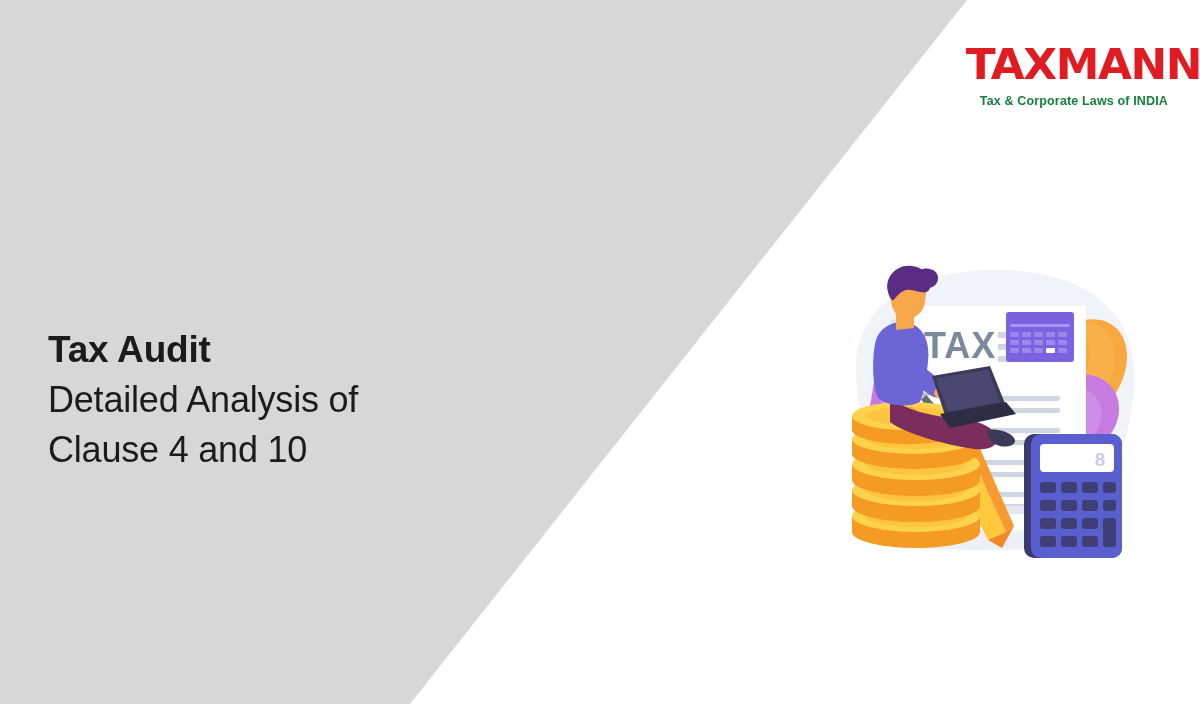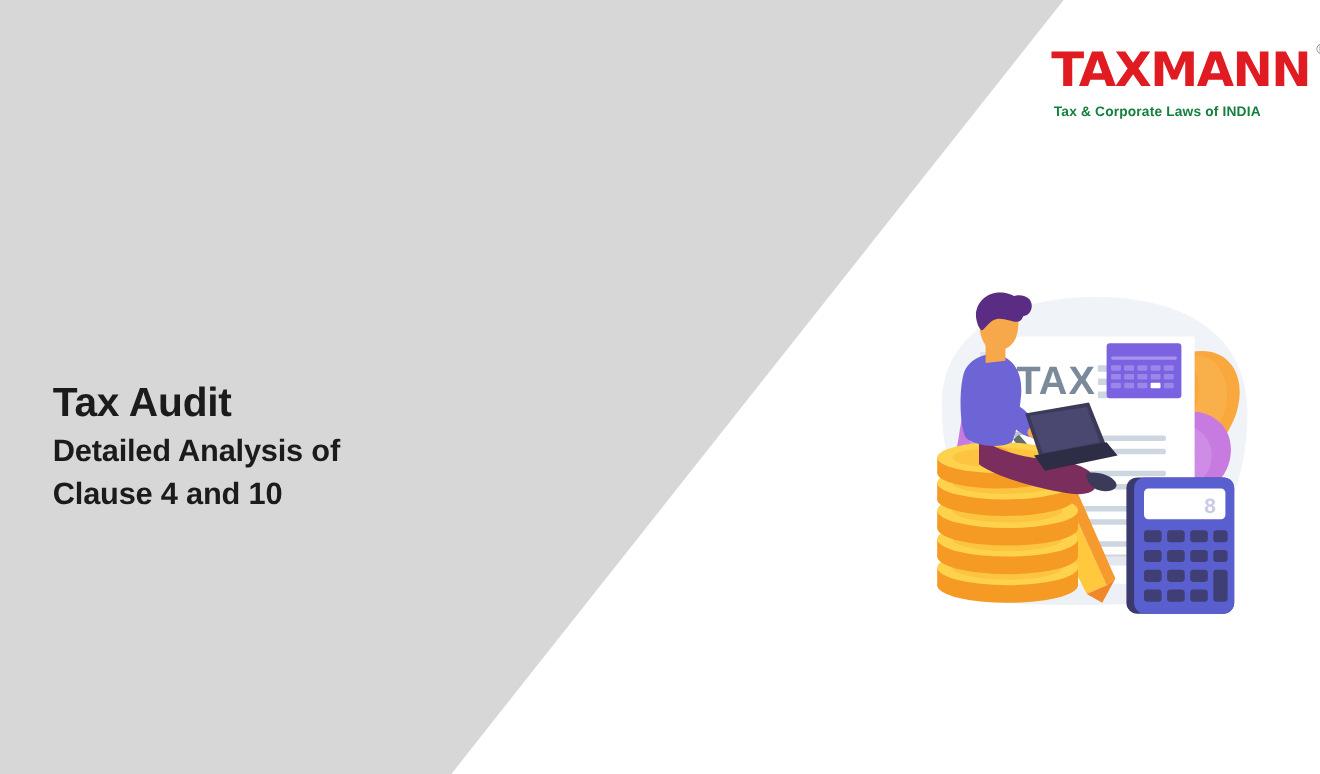--- a/index.html
+++ b/index.html
@@ -24,50 +24,50 @@
     top: 0;
     width: 1200px;
     height: 704px;
     background: #d7d7d7;
     clip-path: polygon(0 0, 967px 0, 410px 704px, 0 704px);
   }
   
   .headline {
     position: absolute;
     left: 48px;
-    top: 342px;
+    top: 326px;
     width: 520px;
   }
   .title-main {
     font-size: 37px;
     font-weight: bold;
     color: #1b1b1b;
     letter-spacing: -0.2px;
     line-height: 1.28;
     margin: 0 0 2px 0;
   }
   .title-sub {
-    font-size: 28px;
-    font-weight: bold;
+    font-size: 36px;
+    font-weight: normal;
     color: #1b1b1b;
     letter-spacing: -0.2px;
     line-height: 1.38;
     margin: 0;
   }
   .title-sub .l {
     display: block;
     white-space: nowrap;
   }
 
   
   .logo {
     position: absolute;
-    right: 42px;
+    right: 32px;
     top: 43px;
-    text-align: left;
+    text-align: right;
     width: 200px;
   }
   .logo-word {
     position: relative;
     display: inline-block;
     font-size: 43px;
     font-weight: bold;
     color: #e01b22;
     letter-spacing: -1.4px;
     line-height: 1;

